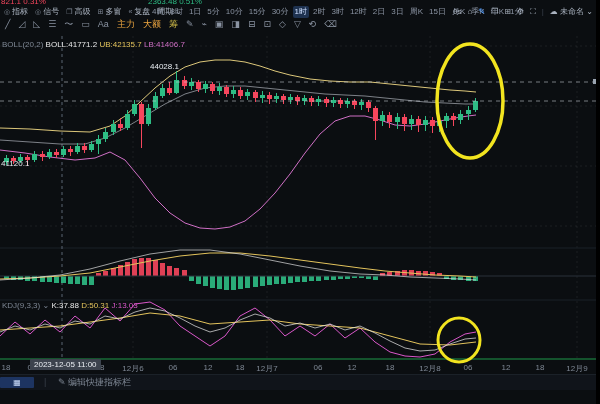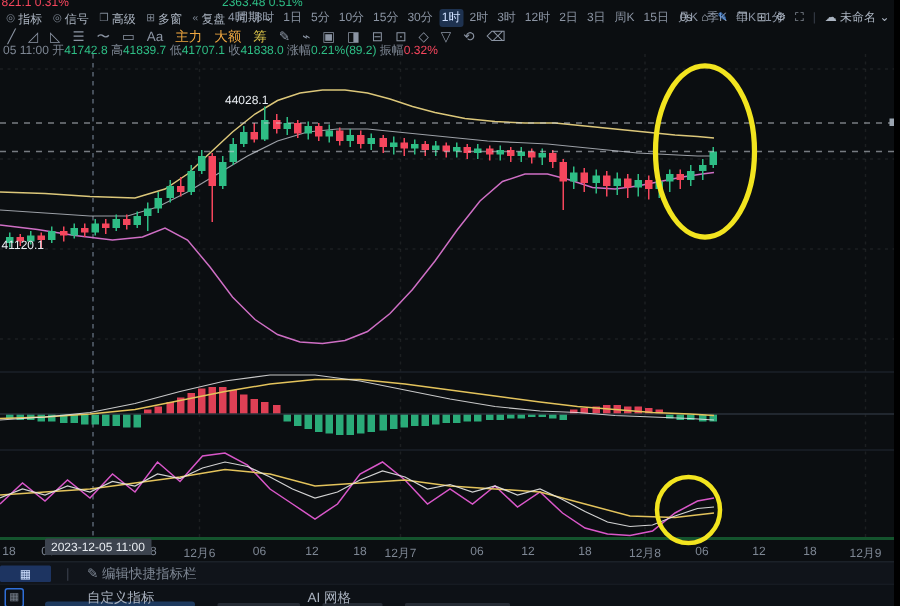--- a/index.html
+++ b/index.html
@@ -62,32 +62,36 @@
         <span class="menu-icon">«</span>
         <span>复盘</span>
       </span><span class="menu-item">
         <span>周期 ⌄</span>
       </span></div>
   <div class="row f8" style="top:6px;left:150px;" id="tfs"><span class="tf">4时</span><span class="tf">8时</span><span class="tf">1日</span><span class="tf">5分</span><span class="tf">10分</span><span class="tf">15分</span><span class="tf">30分</span><span class="tf sel">1时</span><span class="tf">2时</span><span class="tf">3时</span><span class="tf">12时</span><span class="tf">2日</span><span class="tf">3日</span><span class="tf">周K</span><span class="tf">15日</span><span class="tf">月K</span><span class="tf">季K</span><span class="tf">年K</span><span class="tf">1分</span></div>
   <div class="row f8" style="top:7px;right:3px;" id="ricons"><span style="margin-left: 6px;">0s</span><span style="margin-left: 6px;">⌂</span><span style="margin-left: 6px; color: rgb(78, 155, 255);">✎</span><span style="margin-left: 6px;">❐</span><span style="margin-left: 6px;">⊞</span><span style="margin-left: 6px;">⚙</span><span style="margin-left: 6px;">⛶</span><span class="sep" style="margin-left: 6px;">|</span><span style="margin-left: 6px;">☁ 未命名 ⌄</span></div>
 
   <div class="row f9" style="top:19px;left:5px;" id="tools"><span class="toolicon">╱</span><span class="toolicon">◿</span><span class="toolicon">◺</span><span class="toolicon">☰</span><span class="toolicon">〜</span><span class="toolicon">▭</span><span class="toolicon">Aa</span><span class="toolicon orange">主力</span><span class="toolicon orange">大额</span><span class="toolicon gold">筹</span><span class="toolicon">✎</span><span class="toolicon">⌁</span><span class="toolicon">▣</span><span class="toolicon">◨</span><span class="toolicon">⊟</span><span class="toolicon">⊡</span><span class="toolicon">◇</span><span class="toolicon">▽</span><span class="toolicon">⟲</span><span class="toolicon">⌫</span></div>
 
-  <div class="row f8 lblrow" style="top:29px;left:2px;">
-    <span class="dim">05 11:00</span>
-    <span class="dim">开</span><span class="green">41742.8</span>
-    <span class="dim">高</span><span class="green">41839.7</span>
-    <span class="dim">低</span><span class="green">41707.1</span>
-    <span class="dim">收</span><span class="green">41838.0</span>
-    <span class="dim">涨幅</span><span class="green">0.21%(89.2)</span>
-    <span class="dim">振幅</span><span class="red">0.32%</span>
+
+  <div class="row f8 lblrow" style="top:40px;left:2px;">
+    <span class="dim">BOLL(20,2)</span>
+    <span class="white">BOLL:41771.2</span>
+    <span class="yellow">UB:42135.7</span>
+    <span class="purple">LB:41406.7</span>
   </div>
 
 
-
+  <div class="row f8 lblrow" style="top:301px;left:2px;">
+    <span class="dim">KDJ(9,3,3)</span>
+    <span class="dim">⌄</span>
+    <span class="white">K:37.88</span>
+    <span class="yellow">D:50.31</span>
+    <span style="color:#d957c9">J:13.03</span>
+  </div>
 
   <svg class="chart-svg" width="600" height="340" id="chart">
       <line x1="133" y1="0" x2="133" y2="322" stroke="rgba(255,255,255,0.07)" stroke-dasharray="2 3"></line>
       <line x1="267" y1="0" x2="267" y2="322" stroke="rgba(255,255,255,0.07)" stroke-dasharray="2 3"></line>
       <line x1="430" y1="0" x2="430" y2="322" stroke="rgba(255,255,255,0.07)" stroke-dasharray="2 3"></line>
       <line x1="577" y1="0" x2="577" y2="322" stroke="rgba(255,255,255,0.07)" stroke-dasharray="2 3"></line>
       <line x1="0" y1="10" x2="600" y2="10" stroke="rgba(255,255,255,0.07)" stroke-dasharray="2 3"></line>
       <line x1="0" y1="70" x2="600" y2="70" stroke="rgba(255,255,255,0.07)" stroke-dasharray="2 3"></line>
       <line x1="0" y1="130" x2="600" y2="130" stroke="rgba(255,255,255,0.07)" stroke-dasharray="2 3"></line>
       <line x1="0" y1="190" x2="600" y2="190" stroke="rgba(255,255,255,0.07)" stroke-dasharray="2 3"></line>
@@ -332,23 +336,14 @@
       <span class="tick" style="left: 577px;">12月9</span>
     </div>
   <div class="datebox" style="left:30px;">2023-12-05 11:00</div>
 
   <div class="abs bbar1">
     <div class="tag">▦</div>
     <span class="abs sep" style="left:44px;top:2px;font-size:9px;">|</span>
     <span class="abs dim f9" style="left:58px;top:2px;">✎ <span>编辑快捷指标栏</span></span>
   </div>
 
-  <div class="abs bbar2" id="tabsbar">
-    <div class="sqicon">▦</div>
-    <div class="sliver" style="left:30px;width:100px;"></div>
-    <div class="frag" style="left:145px;width:55px;"></div>
-    <div class="frag" style="left:215px;width:40px;"></div>
-    <div class="frag" style="left:270px;width:70px;"></div>
-  <span class="tab" style="left: 58px;">自定义指标</span>
-      <span class="tab" style="left: 205px;">AI 网格</span>
-    </div>
 
 </div>
 
 </body></html>

